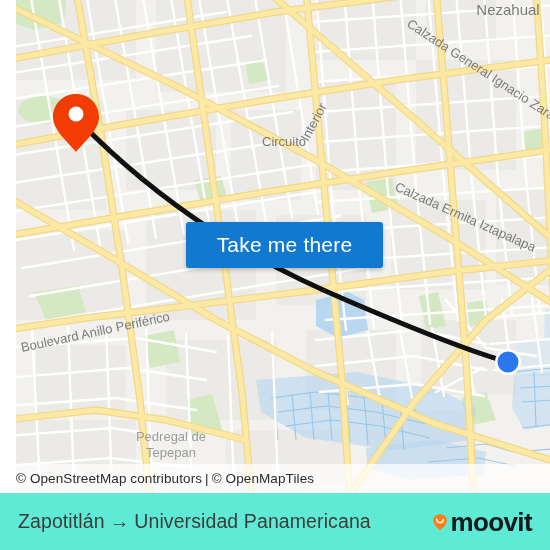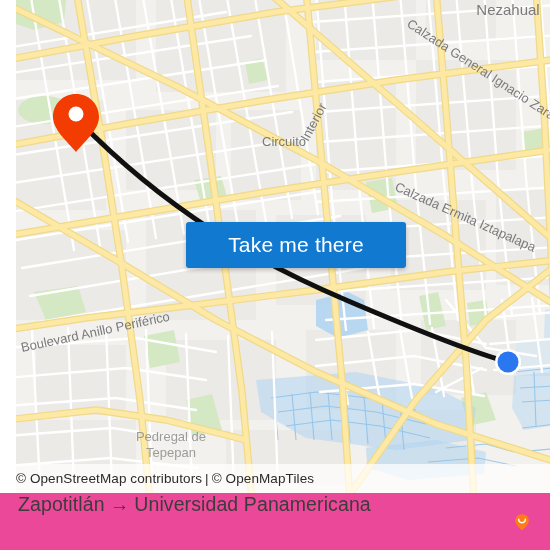--- a/index.html
+++ b/index.html
@@ -53,43 +53,44 @@
     padding-left: 0;
     letter-spacing: 0.1px;
   }
   #attribution .sep { padding: 0 3px; }
 
   
   #cta {
     position: absolute;
     left: 170px;
     top: 222px;
-    width: 220px;
+    width: 197px;
     height: 46px;
     background: #1279d0;
     border: none;
     border-radius: 3px;
     color: #ffffff;
     font-size: 21px;
     font-family: "Liberation Sans", sans-serif;
     cursor: pointer;
     box-shadow: 0 2px 4px rgba(0,0,0,0.22);
     padding: 0;
     letter-spacing: 0.2px;
   }
 
   
   #footer {
     position: absolute;
     left: 0;
     top: 493px;
     width: 550px;
     height: 57px;
-    background: #ec4899;
+    background: #5eead4;
     display: flex;
+    align-items: center;
     box-sizing: border-box;
     padding: 0 14px 0 18px;
   }
   #trip {
     font-size: 19.5px;
     color: #3c3c3c;
     white-space: nowrap;
     flex: 1 1 auto;
     letter-spacing: 0.1px;
   }
@@ -382,16 +383,17 @@
 
   <div id="footer">
     <div id="trip">
       <span>Zapotitlán</span><span class="arrow">→</span><span>Universidad Panamericana</span>
     </div>
     <div id="brand">
       <svg class="pin" viewBox="0 0 24 24" xmlns="http://www.w3.org/2000/svg">
         <path d="M12 1.5 C6.9 1.5 3 5.2 3 9.9 C3 15.3 9.1 20.6 12 23 C14.9 20.6 21 15.3 21 9.9 C21 5.2 17.1 1.5 12 1.5 Z" fill="#ff7d19"></path>
         <path d="M7.6 8.4 C7.6 11.1 9.6 12.9 12 12.9 C14.4 12.9 16.4 11.1 16.4 8.4" fill="none" stroke="#ffffff" stroke-width="1.9" stroke-linecap="round"></path>
       </svg>
+      <span class="word">moovit</span>
     </div>
   </div>
 
 </div>
 
 </body></html>

